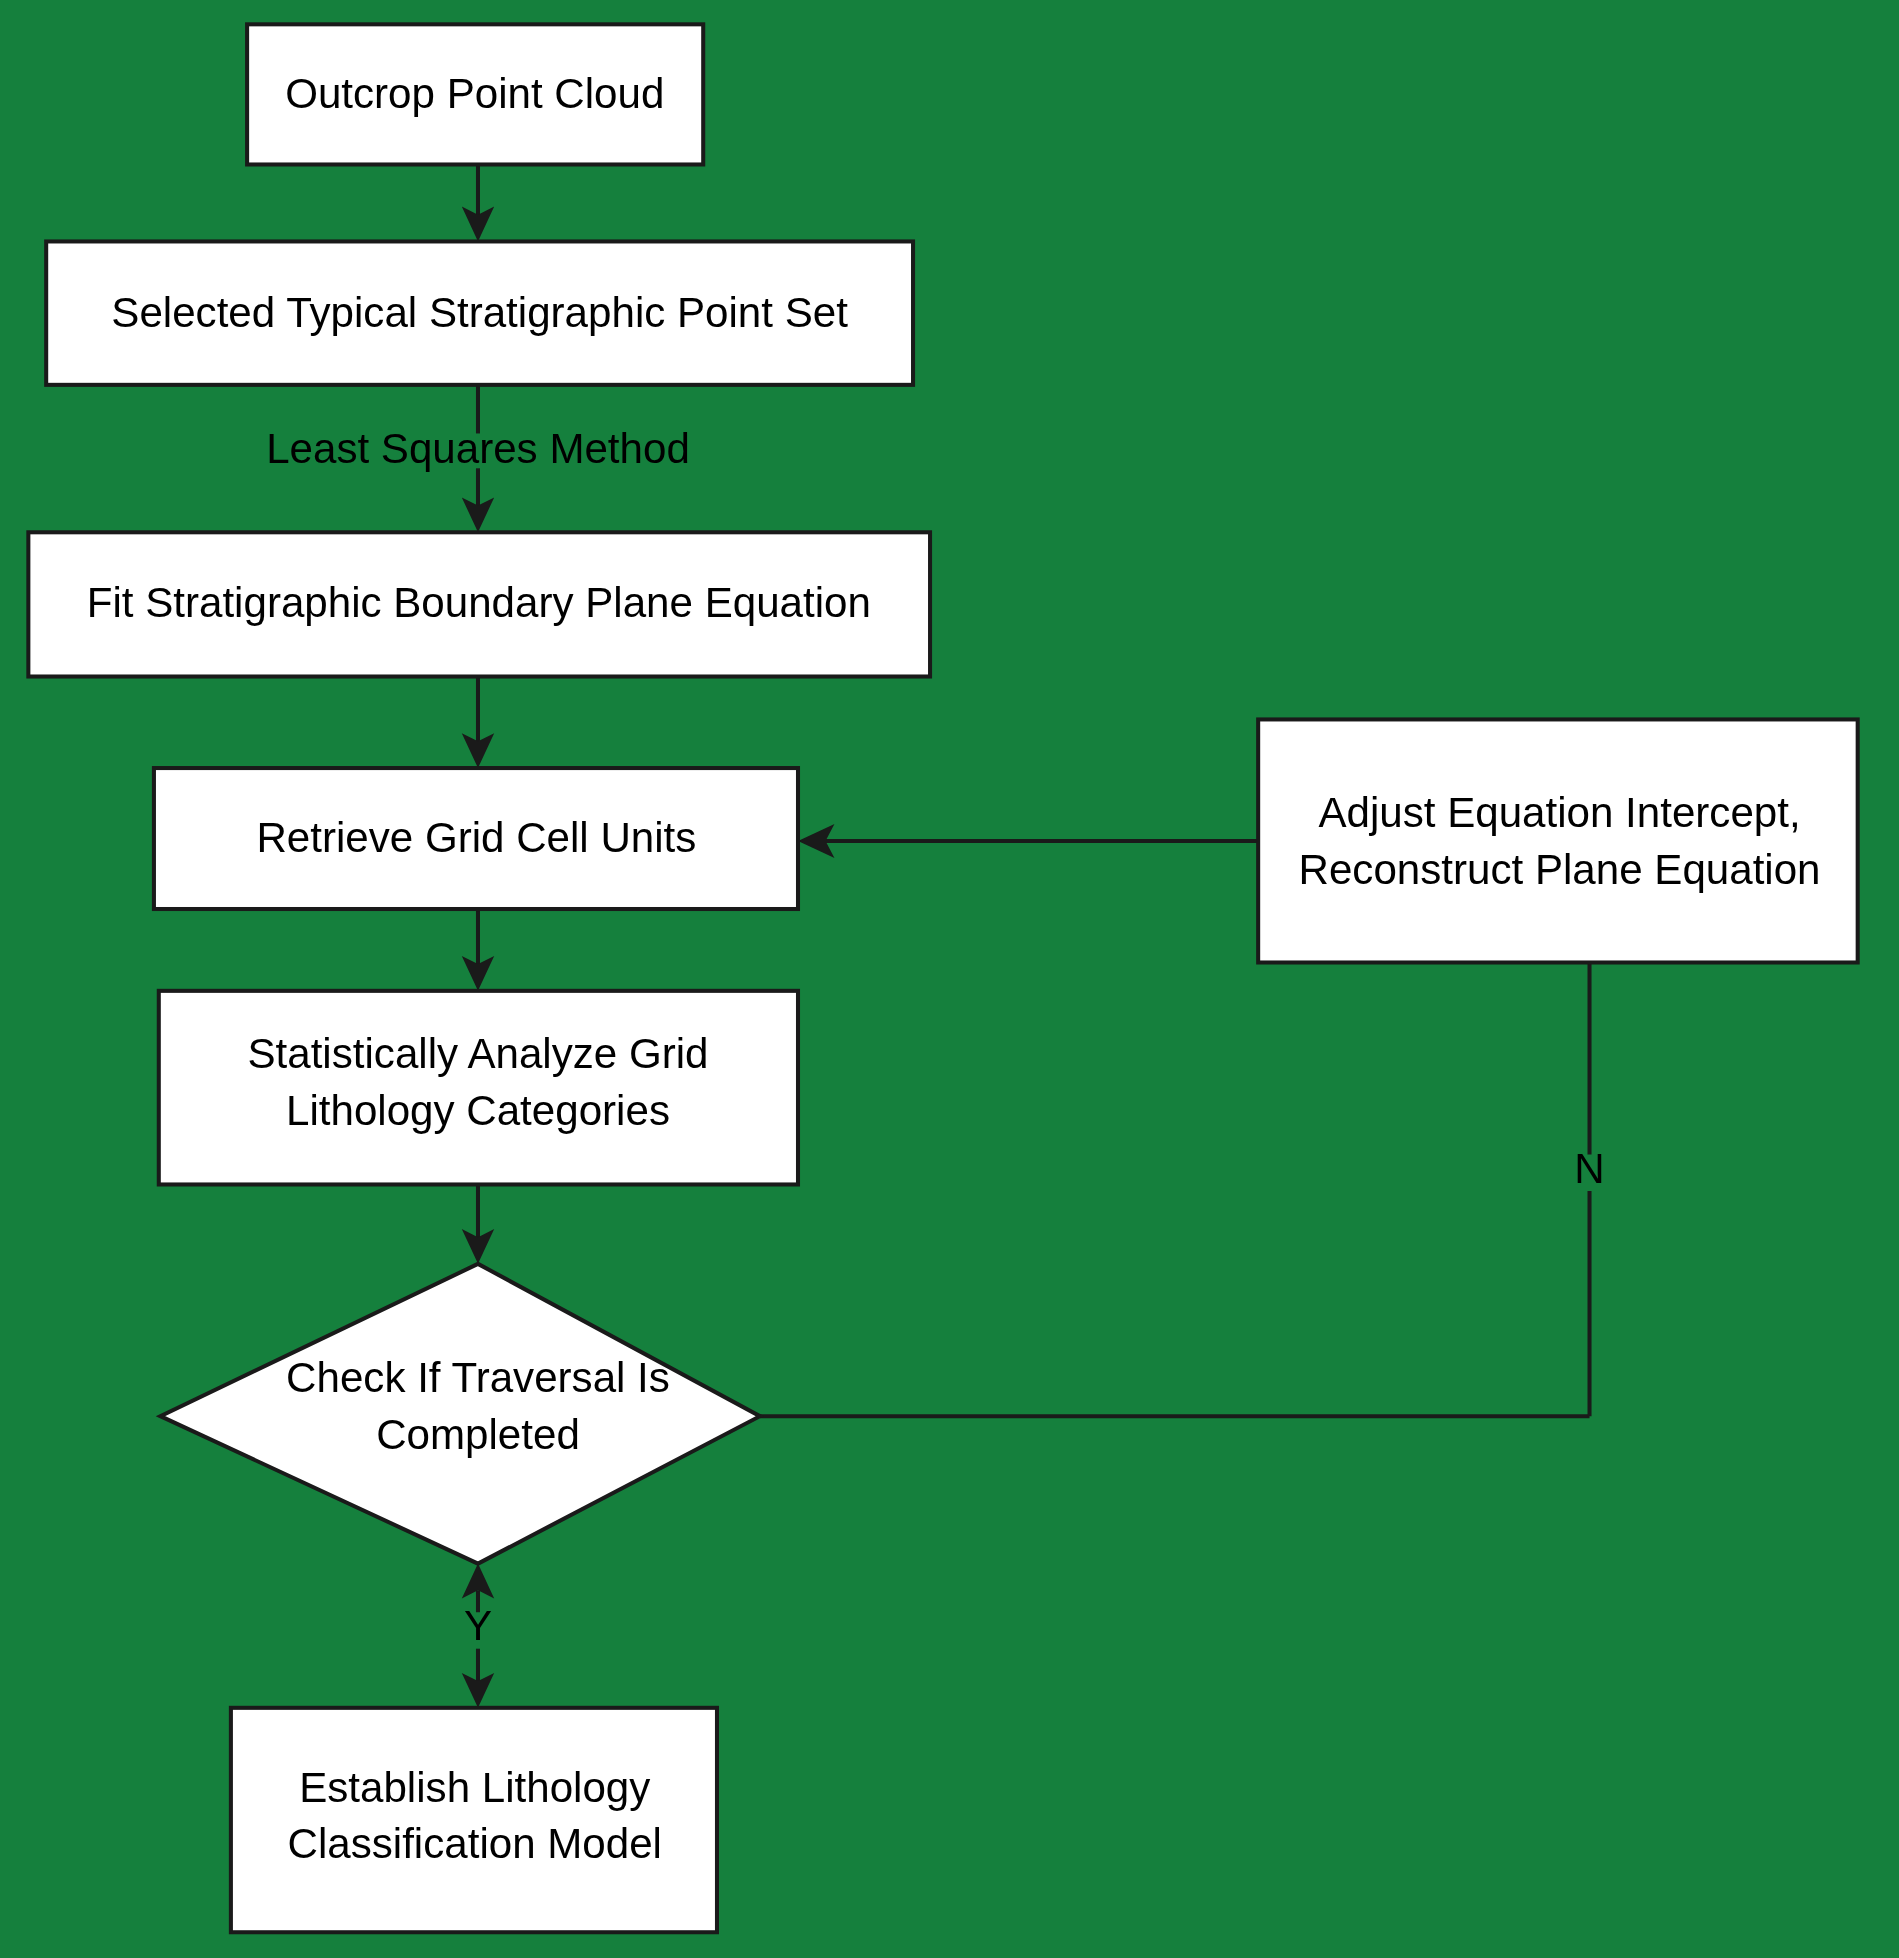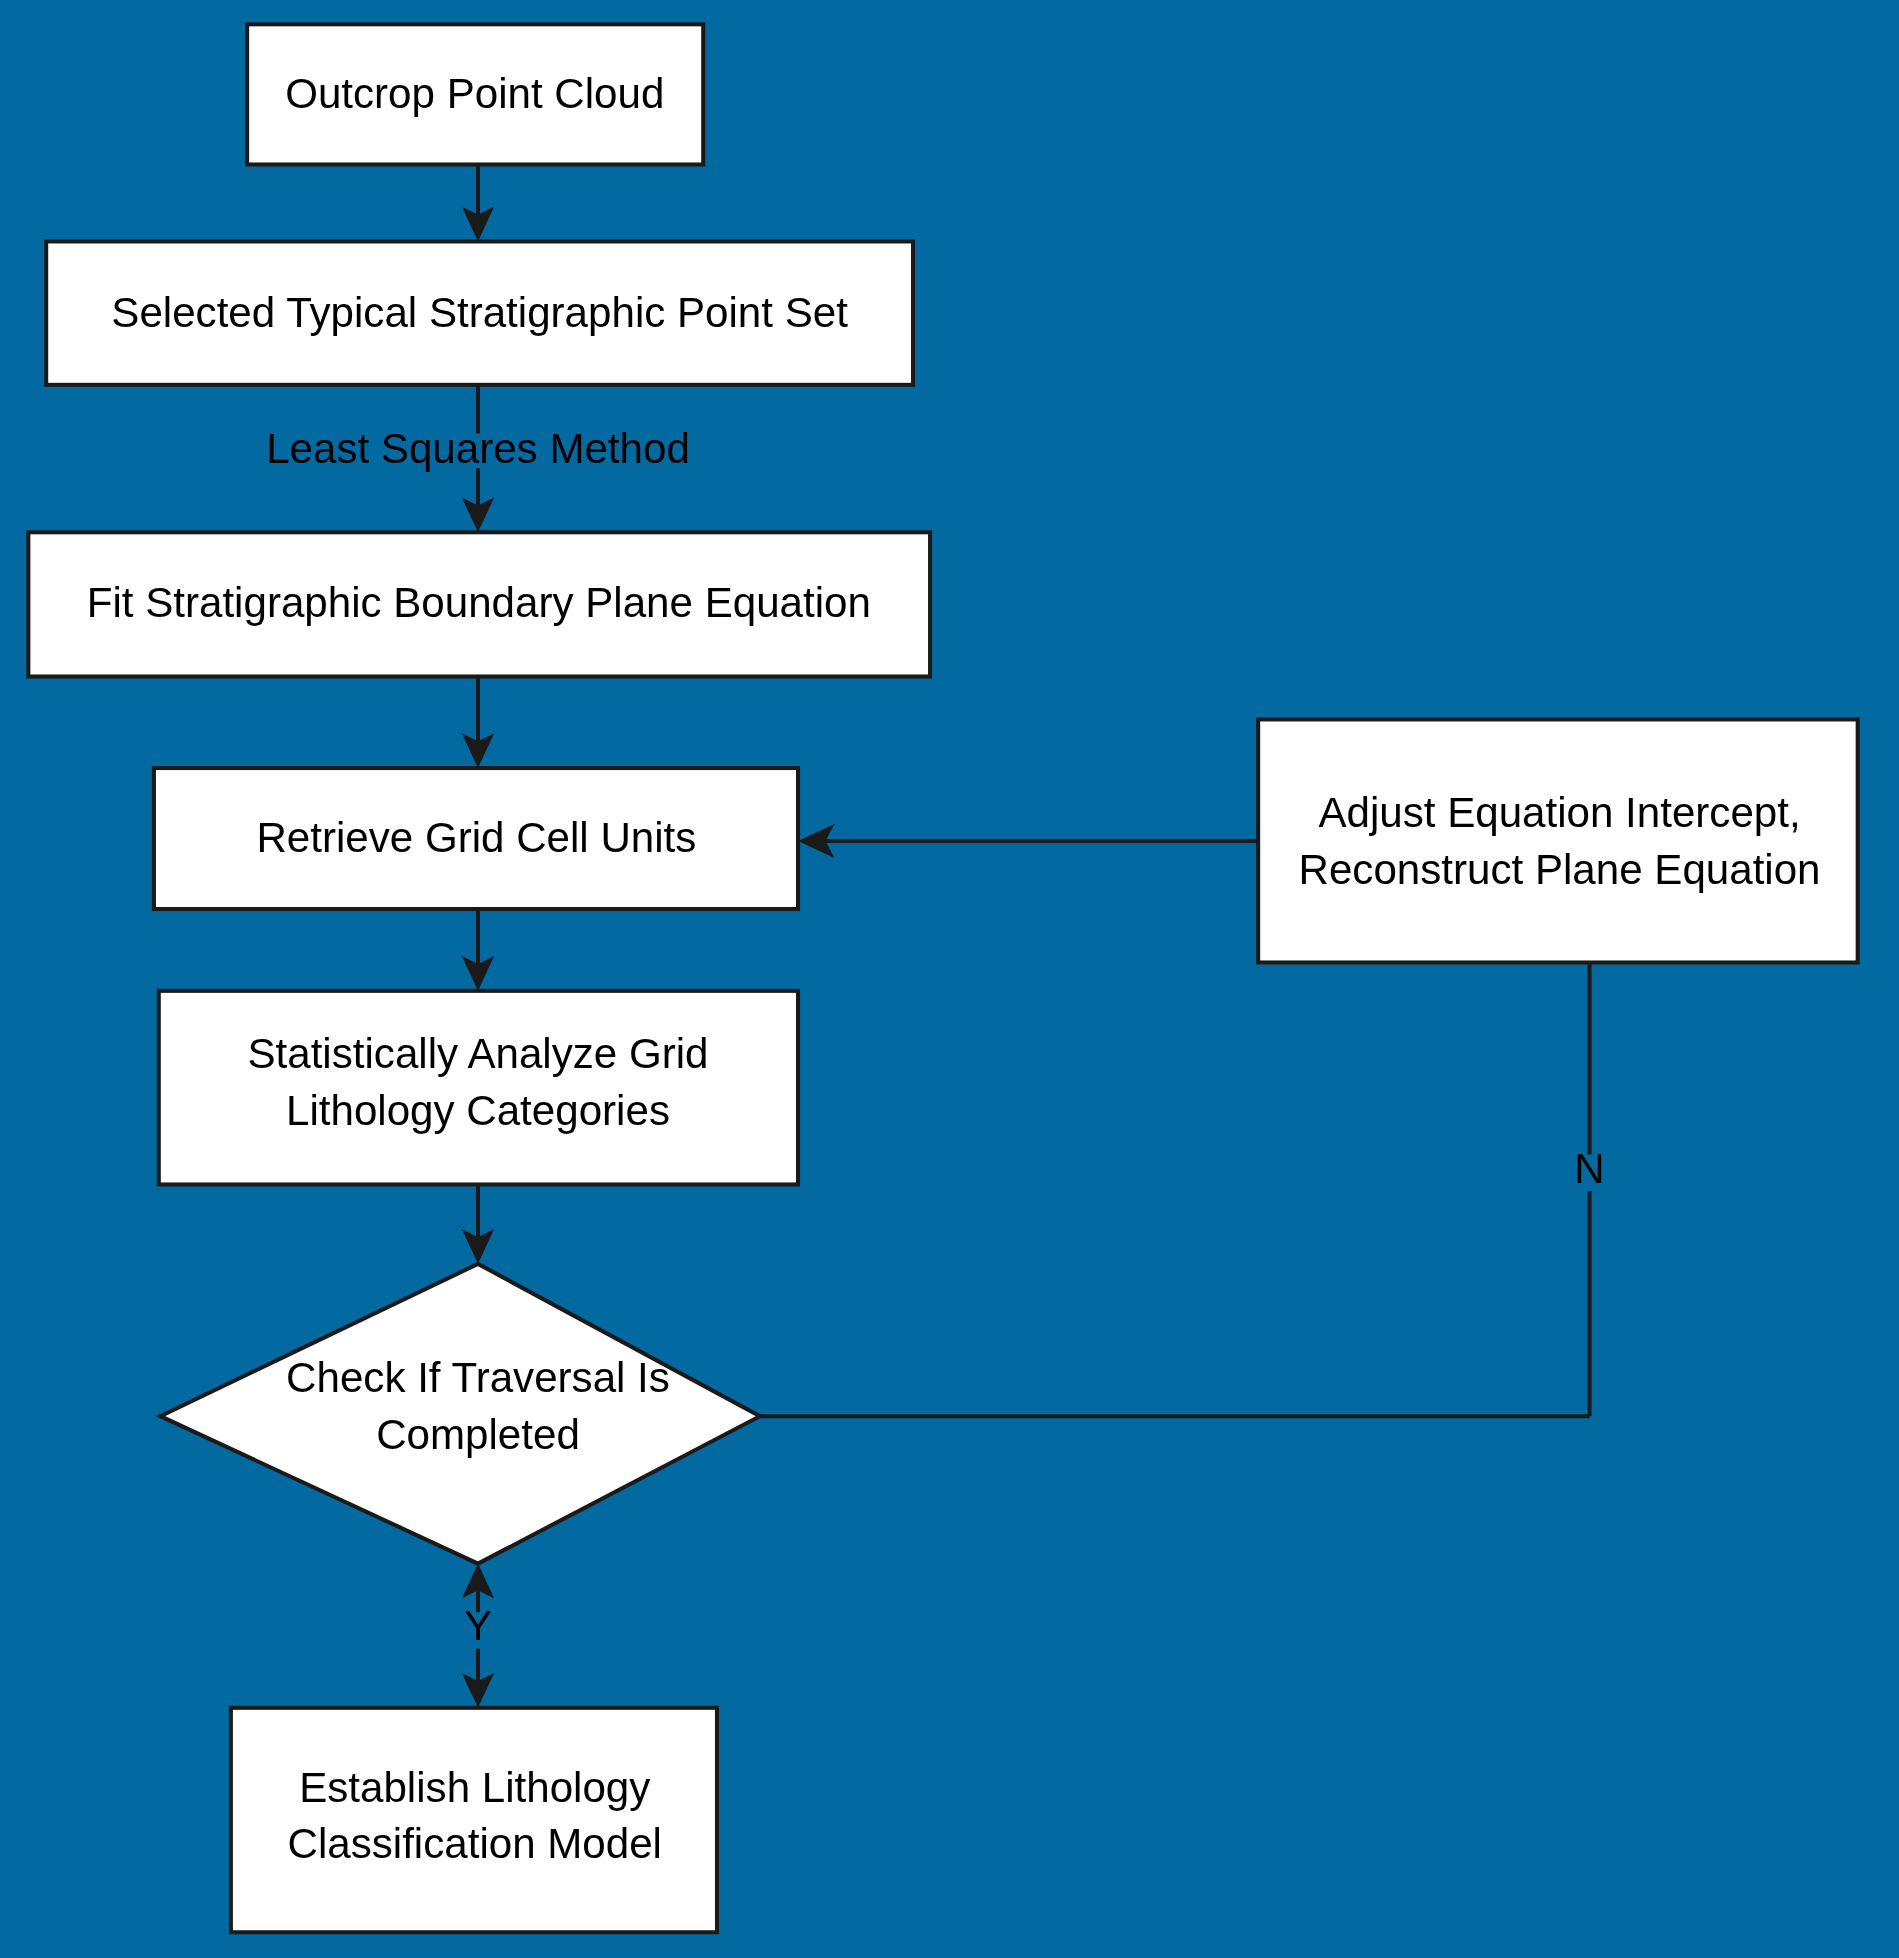--- a/index.html
+++ b/index.html
@@ -4,21 +4,21 @@
 <style>
   html, body {
     margin: 0;
     padding: 0;
     background: #ffffff;
   }
   #canvas {
     position: relative;
     width: 1899px;
     height: 1959px;
-    background: #0369a1;
+    background: #15803d;
     font-family: "Liberation Sans", sans-serif;
   }
   svg.flow {
     position: absolute;
     left: 0; top: 0;
     width: 1899px;
     height: 1959px;
   }
   .node-rect {
     fill: #ffffff;

